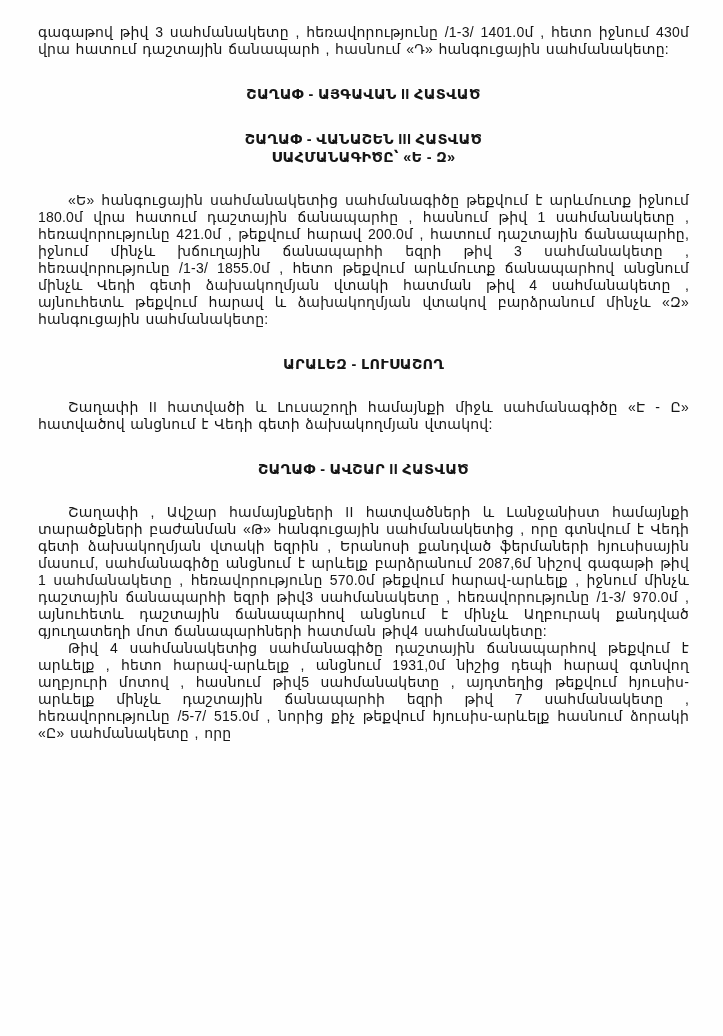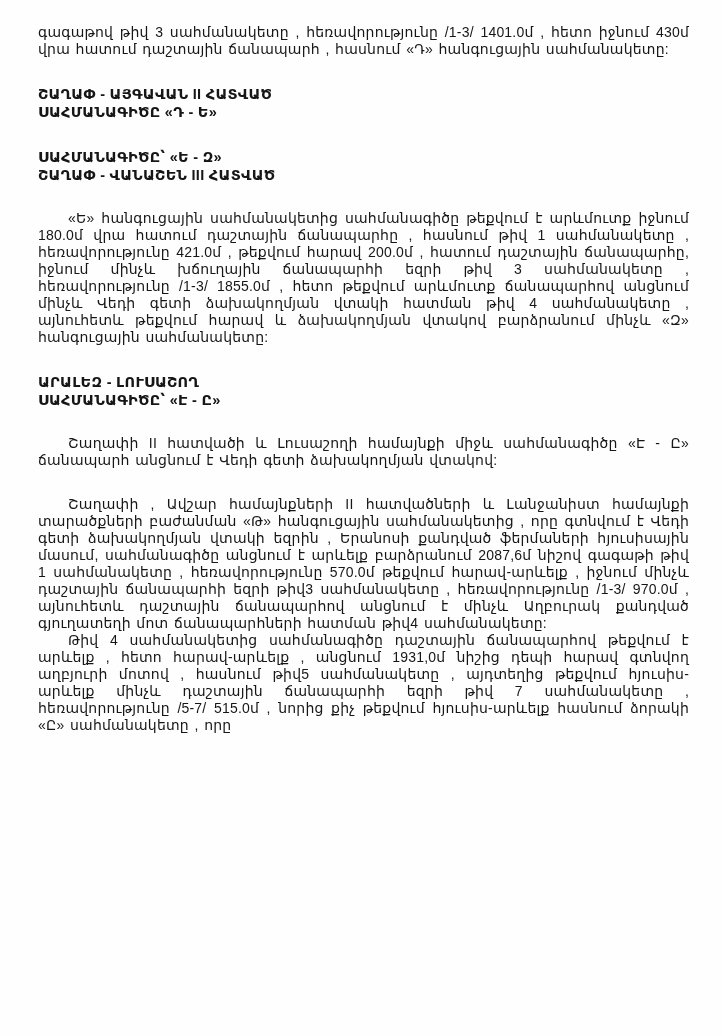--- a/index.html
+++ b/index.html
@@ -23,60 +23,60 @@
     font-size: 14px;
     line-height: 17px;
     text-align: justify;
     text-indent: 30px;
     letter-spacing: 0.2px;
     word-spacing: 1.5px;
   }
   .para--continuation { text-indent: 0; }
   .section-heading {
     margin: 27px 0 26px 0;
+    text-align: center;
     font-weight: bold;
     font-size: 14.5px;
     line-height: 18px;
     letter-spacing: 0.3px;
   }
   .section-heading div { white-space: nowrap; }
 </style>
 </head>
 <body>
 
 <div class="page">
 
   <p class="para para--continuation">գագաթով թիվ 3 սահմանակետը , հեռավորությունը /1-3/ 1401.0մ , հետո իջնում 430մ վրա հատում դաշտային ճանապարհ , հասնում «Դ» հանգուցային սահմանակետը:</p>
 
   <div class="section">
     <div class="section-heading">
       <div>ՇԱՂԱՓ - ԱՅԳԱՎԱՆ II ՀԱՏՎԱԾ</div>
-      <div>ՍԱՀՄԱՆԱԳԻԾԸ «Դ - Ե»</div>
     </div>
   </div>
 
   <div class="section">
     <div class="section-heading">
+      <div>ՇԱՂԱՓ - ՎԱՆԱՇԵՆ III ՀԱՏՎԱԾ</div>
       <div>ՍԱՀՄԱՆԱԳԻԾԸ՝ «Ե - Զ»</div>
-      <div>ՇԱՂԱՓ - ՎԱՆԱՇԵՆ III ՀԱՏՎԱԾ</div>
     </div>
     <p class="para">«Ե» հանգուցային սահմանակետից սահմանագիծը թեքվում է արևմուտք իջնում 180.0մ վրա հատում դաշտային ճանապարհը , հասնում թիվ 1 սահմանակետը , հեռավորությունը 421.0մ , թեքվում հարավ 200.0մ , հատում դաշտային ճանապարհը, իջնում մինչև խճուղային ճանապարհի եզրի թիվ 3 սահմանակետը , հեռավորությունը /1-3/ 1855.0մ , հետո թեքվում արևմուտք ճանապարհով անցնում մինչև Վեդի գետի ձախակողմյան վտակի հատման թիվ 4 սահմանակետը , այնուհետև թեքվում հարավ և ձախակողմյան վտակով բարձրանում մինչև «Զ» հանգուցային սահմանակետը:</p>
   </div>
 
   <div class="section">
   </div>
 
   <div class="section">
     <div class="section-heading">
       <div>ԱՐԱԼԵԶ - ԼՈՒՍԱՇՈՂ</div>
-      <div>ՍԱՀՄԱՆԱԳԻԾԸ՝ «Է - Ը»</div>
     </div>
-    <p class="para">Շաղափի II հատվածի և Լուսաշողի համայնքի միջև սահմանագիծը «Է - Ը» ճանապարհ անցնում է Վեդի գետի ձախակողմյան վտակով:</p>
+    <p class="para">Շաղափի II հատվածի և Լուսաշողի համայնքի միջև սահմանագիծը «Է - Ը» հատվածով անցնում է Վեդի գետի ձախակողմյան վտակով:</p>
   </div>
 
   <div class="section">
     <div class="section-heading">
+      <div>ՇԱՂԱՓ - ԱՎՇԱՐ II ՀԱՏՎԱԾ</div>
     </div>
     <p class="para">Շաղափի , Ավշար համայնքների II հատվածների և Լանջանիստ համայնքի տարածքների բաժանման «Թ» հանգուցային սահմանակետից , որը գտնվում է Վեդի գետի ձախակողմյան վտակի եզրին , Երանոսի քանդված ֆերմաների հյուսիսային մասում, սահմանագիծը անցնում է արևելք բարձրանում 2087,6մ նիշով գագաթի թիվ 1 սահմանակետը , հեռավորությունը 570.0մ թեքվում հարավ-արևելք , իջնում մինչև դաշտային ճանապարհի եզրի թիվ3 սահմանակետը , հեռավորությունը /1-3/ 970.0մ , այնուհետև դաշտային ճանապարհով անցնում է մինչև Աղբուրակ քանդված գյուղատեղի մոտ ճանապարհների հատման թիվ4 սահմանակետը:</p>
     <p class="para">Թիվ 4 սահմանակետից սահմանագիծը դաշտային ճանապարհով թեքվում է արևելք , հետո հարավ-արևելք , անցնում 1931,0մ նիշից դեպի հարավ գտնվող աղբյուրի մոտով , հասնում թիվ5 սահմանակետը , այդտեղից թեքվում հյուսիս-արևելք մինչև դաշտային ճանապարհի եզրի թիվ 7 սահմանակետը , հեռավորությունը /5-7/ 515.0մ , նորից քիչ թեքվում հյուսիս-արևելք հասնում ձորակի «Ը» սահմանակետը , որը</p>
   </div>
 
 </div>
 
 </body></html>

